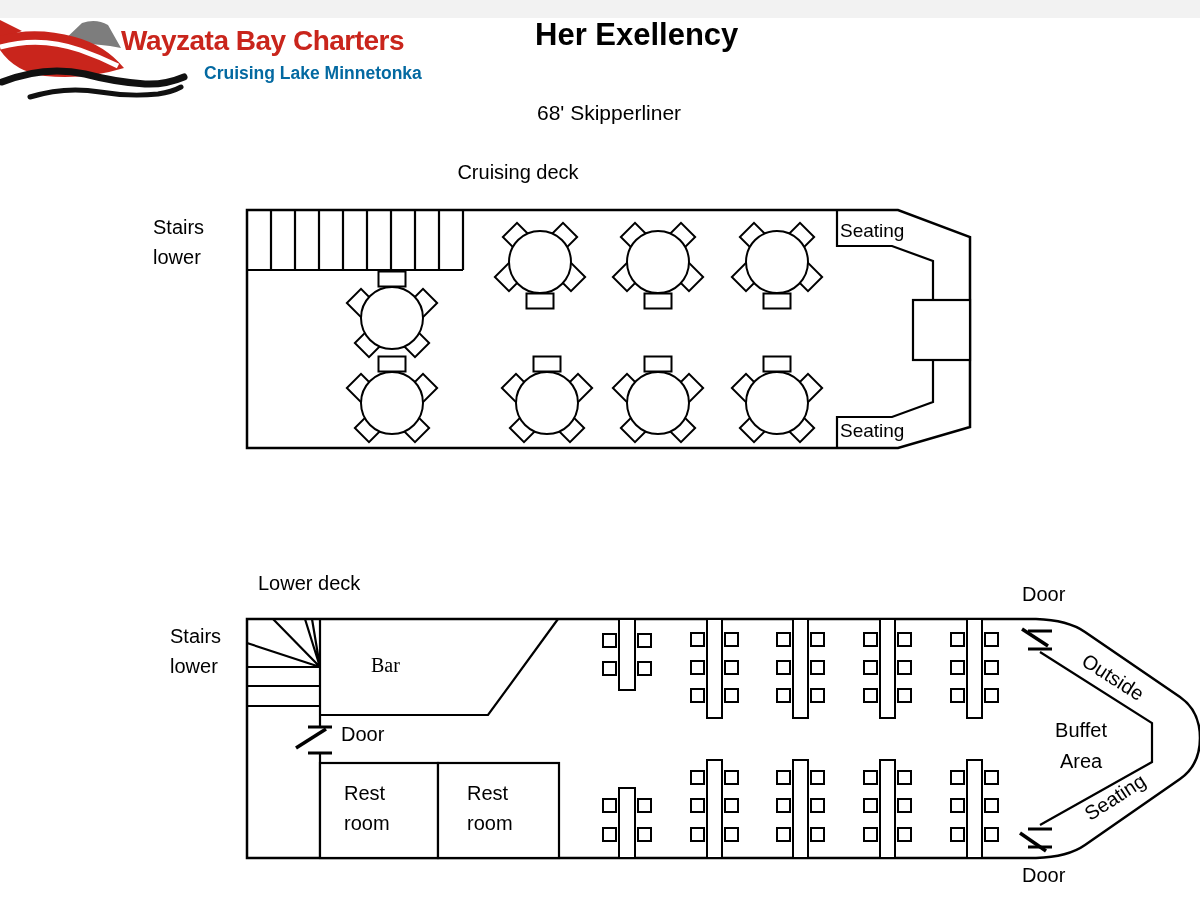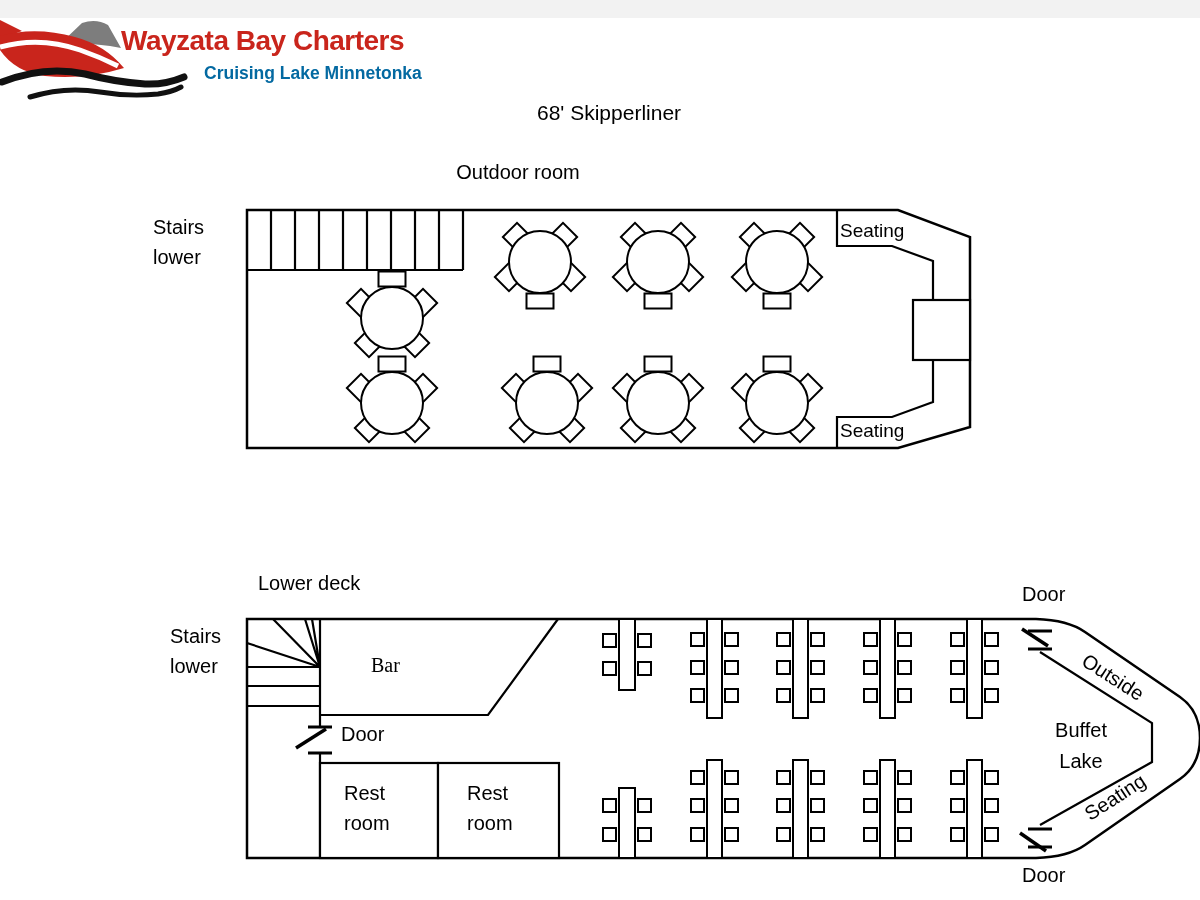--- a/index.html
+++ b/index.html
@@ -28,20 +28,21 @@
     <path d="M0,14 L22,25 L0,33 Z" fill="#c9251c"></path>
     <path d="M60,38 L82,17 Q96,12 108,19 L121,42 Q92,36 60,38 Z" fill="#7d7d7d"></path>
     <path d="M0,30 Q35,20 75,31 Q105,39 124,62 Q85,74 45,70 Q15,66 0,44 Z" fill="#c9251c"></path>
     <path d="M0,41 Q40,30 80,44 Q100,51 118,60" stroke="#ffffff" stroke-width="5" fill="none"></path>
     <path d="M2,76 Q45,59 85,68 Q115,76 145,78 Q165,79 184,71" stroke="#111111" stroke-width="7" fill="none" stroke-linecap="round"></path>
     <path d="M30,91 Q65,80 100,86 Q130,91 158,88 Q172,86 181,81" stroke="#111111" stroke-width="5" fill="none" stroke-linecap="round"></path>
   </svg>
   <div class="abs brand" style="left:121px;top:25px;color:#c9251c;">Wayzata Bay Charters</div>
   <div class="abs tagline" style="left:204px;top:63px;">Cruising Lake Minnetonka</div>
 
+  <div class="abs title" style="left:535px;top:17px;">Her Exellency</div>
   <div class="abs subtitle" style="left:537px;top:61px;margin-top:40px;">68' Skipperliner</div>
 
   <svg id="plan" width="1200" height="900" viewBox="0 0 1200 900">
     <g stroke="#000" fill="none" stroke-width="2.2">
 
       <path d="M247,210 H898 L970,237 V427 L898,448 H247 Z" stroke-width="2.5"></path>
 
       <g>
         <path d="M247,270 H463 M463,210 V270"></path>
         <path d="M271,210 V270 M295,210 V270 M319,210 V270 M343,210 V270 M367,210 V270 M391,210 V270 M415,210 V270 M439,210 V270"></path>
@@ -231,30 +232,30 @@
             <rect x="951" y="799" width="13" height="13" fill="#fff" stroke="#000" stroke-width="2"></rect>
             <rect x="985" y="799" width="13" height="13" fill="#fff" stroke="#000" stroke-width="2"></rect>
             <rect x="951" y="828" width="13" height="13" fill="#fff" stroke="#000" stroke-width="2"></rect>
             <rect x="985" y="828" width="13" height="13" fill="#fff" stroke="#000" stroke-width="2"></rect>
             <rect x="967" y="760" width="15" height="98" fill="#fff" stroke="#000" stroke-width="2"></rect>
           </g>
         </g>
     </g>
   </svg>
 
-  <div class="abs planlabel ctr" style="left:448px;top:160px;width:140px;">Outdoor room</div>
+  <div class="abs planlabel ctr" style="left:448px;top:160px;width:140px;">Cruising deck</div>
   <div class="abs planlabel twoline" style="left:153px;top:212px;"><span>Stairs</span><br><span>lower</span></div>
   <div class="abs seatlbl" style="left:840px;top:220px;">Seating</div>
   <div class="abs seatlbl" style="left:840px;top:420px;">Seating</div>
 
   <div class="abs planlabel" style="left:258px;top:571px;">Lower deck</div>
   <div class="abs planlabel twoline" style="left:170px;top:621px;"><span>Stairs</span><br><span>lower</span></div>
   <div class="abs planlabel" style="left:371px;top:653px;font-family:Liberation Serif, serif;">Bar</div>
   <div class="abs planlabel" style="left:341px;top:722px;">Door</div>
   <div class="abs planlabel twoline" style="left:344px;top:778px;"><span>Rest</span><br><span>room</span></div>
   <div class="abs planlabel twoline" style="left:467px;top:778px;"><span>Rest</span><br><span>room</span></div>
 
   <div class="abs planlabel" style="left:1022px;top:582px;">Door</div>
   <div class="abs planlabel" style="left:1022px;top:863px;">Door</div>
   <div class="abs planlabel rot" style="left:1113px;top:677px;transform:translate(-50%,-50%) rotate(32.5deg);">Outside</div>
   <div class="abs planlabel rot" style="left:1115px;top:797px;transform:translate(-50%,-50%) rotate(-33deg);">Seating</div>
-  <div class="abs planlabel ctr" style="left:1081px;top:715px;transform:translateX(-50%);line-height:31px;"><span>Buffet</span><br><span>Lake</span></div>
+  <div class="abs planlabel ctr" style="left:1081px;top:715px;transform:translateX(-50%);line-height:31px;"><span>Buffet</span><br><span>Area</span></div>
 </div>
 
 </body></html>

